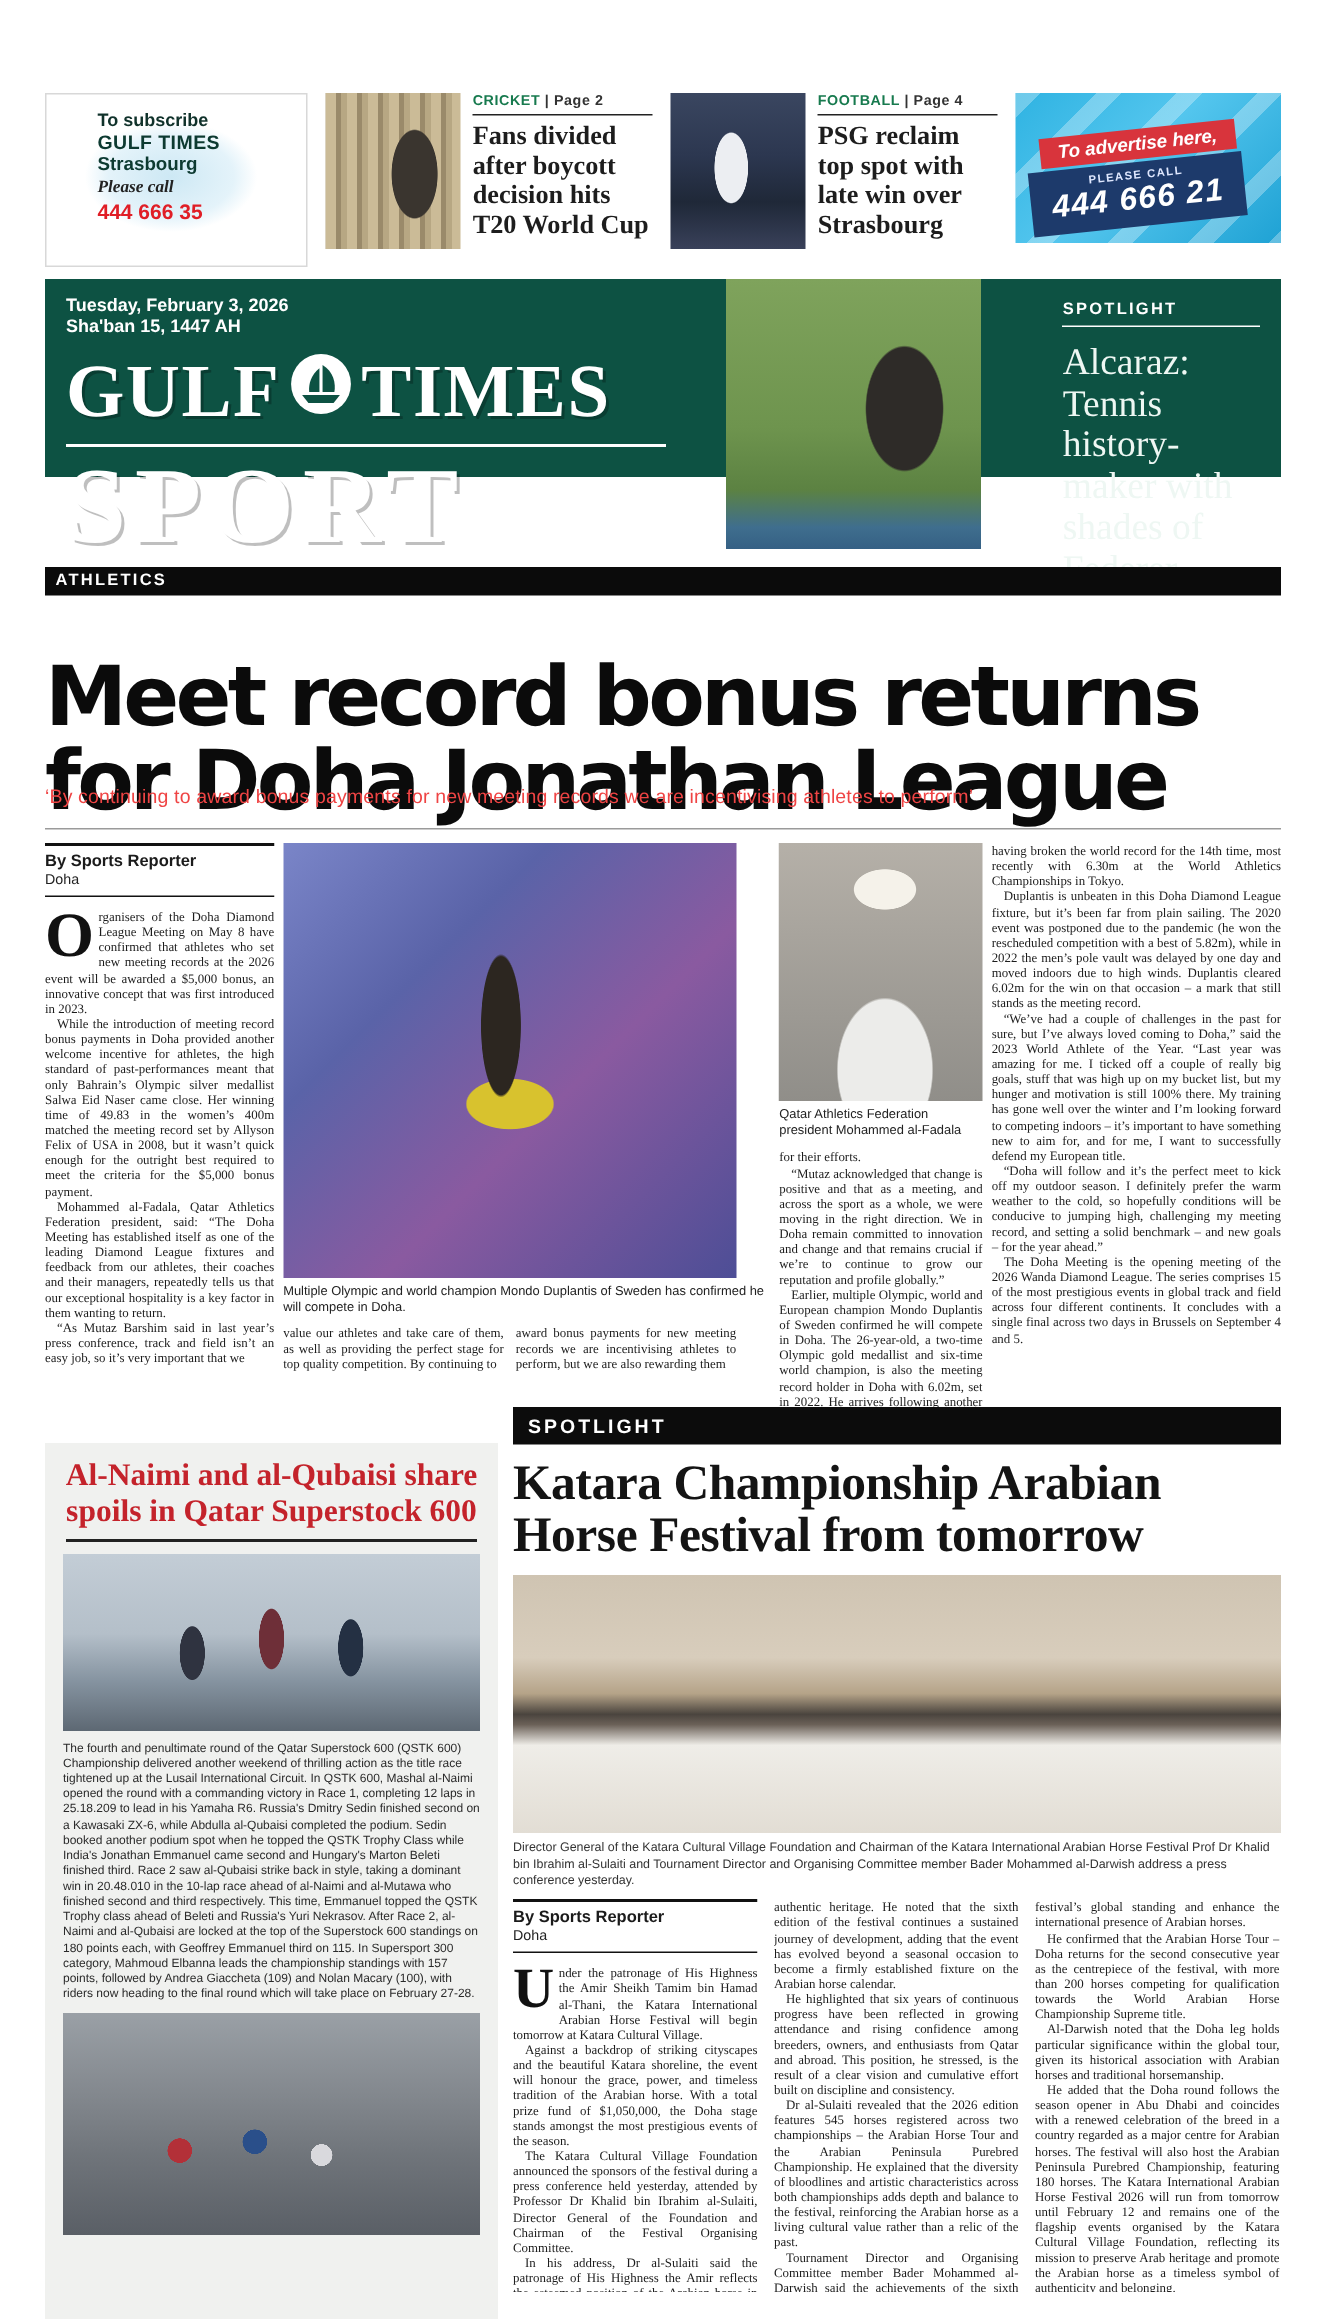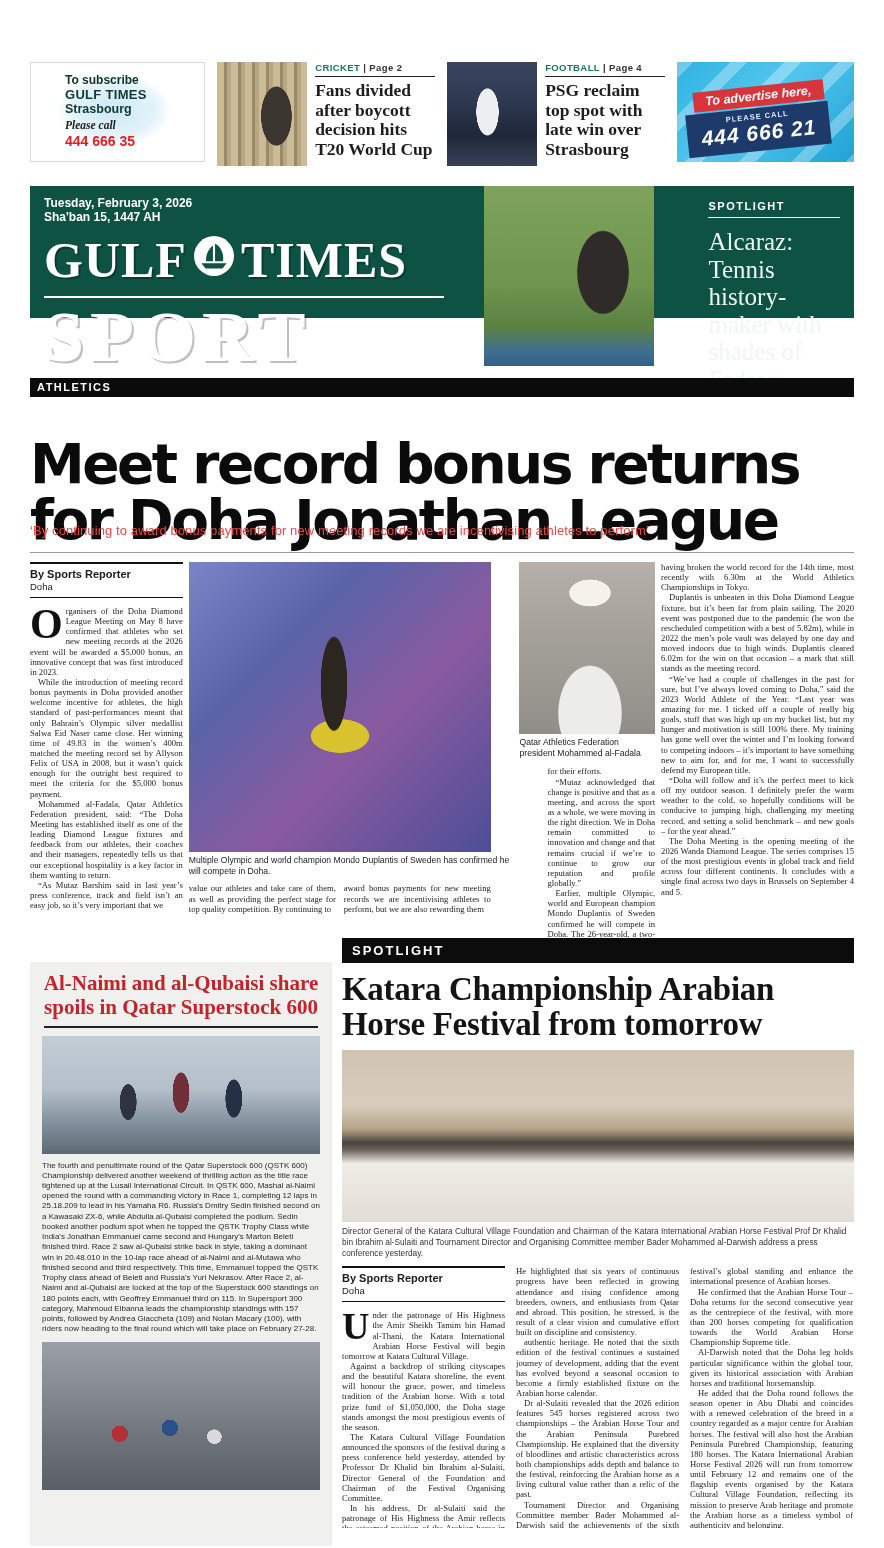--- a/index.html
+++ b/index.html
@@ -2,21 +2,21 @@
 <html><head>
 <meta charset="utf-8">
 <style>
   html,body{margin:0;padding:0;}
   body{width:884px;height:1548px;background:#fff;font-family:"Liberation Sans",sans-serif;position:relative;overflow:hidden;color:#1b1b1b;}
   .page{position:absolute;left:0;top:0;width:884px;height:1548px;}
   .abs{position:absolute;}
 
   
   .top-strip{left:30px;top:62px;width:824px;height:104px;display:flex;gap:12px;}
-  .ad-sub{width:176px;height:100px;border:1px solid #d8d8d8;background:
+  .ad-sub{width:176px;height:116px;border:1px solid #d8d8d8;background:
     radial-gradient(ellipse 70px 45px at 48% 48%, #cde8f4 0%, #e4f3fa 60%, #ffffff 82%);
     padding:10px 0 0 34px;box-sizing:border-box;box-shadow:inset 0 0 0 2px #fff;}
   .ad-sub .l1{font-size:12px;font-weight:bold;color:#10322b;}
   .ad-sub .l2{font-size:13px;font-weight:bold;color:#0d3a31;letter-spacing:0.3px;}
   .ad-sub .l3{font-size:12.5px;font-weight:bold;color:#0d3a31;}
   .ad-sub .l4{font-size:11.5px;font-style:italic;font-weight:bold;font-family:"Liberation Serif",serif;color:#222;margin-top:3px;}
   .ad-sub .ph1{font-size:14px;font-weight:bold;color:#e01e26;margin-top:2px;}
   .teaser{display:flex;gap:8px;}
   .teaser-photo{width:90px;height:104px;}
   .teaser-text{width:120px;}
@@ -218,21 +218,21 @@
         </div>
         <div class="bodytext">
           <p>award bonus payments for new meeting records we are incentivising athletes to perform, but we are also rewarding them</p>
         </div>
       </div>
     </div>
 
     <div class="colB">
       <div class="photo-sm ph ph-fadala"></div>
       <div class="capt">Qatar Athletics Federation president Mohammed al-Fadala</div>
-      <div class="bodytext" style="margin-top:8px;margin-left:28px;">
+      <div class="bodytext" style="margin-top:8px;">
         <p>for their efforts.</p>
         <p>“Mutaz acknowledged that change is positive and that as a meeting, and across the sport as a whole, we were moving in the right direction. We in Doha remain committed to innovation and change and that remains crucial if we’re to continue to grow our reputation and profile globally.”</p>
         <p>Earlier, multiple Olympic, world and European champion Mondo Duplantis of Sweden confirmed he will compete in Doha. The 26-year-old, a two-time Olympic gold medallist and six-time world champion, is also the meeting record holder in Doha with 6.02m, set in 2022. He arrives following another standout season,</p>
       </div>
     </div>
 
     <div class="colC bodytext">
       <p>having broken the world record for the 14th time, most recently with 6.30m at the World Athletics Championships in Tokyo.</p>
       <p>Duplantis is unbeaten in this Doha Diamond League fixture, but it’s been far from plain sailing. The 2020 event was postponed due to the pandemic (he won the rescheduled competition with a best of 5.82m), while in 2022 the men’s pole vault was delayed by one day and moved indoors due to high winds. Duplantis cleared 6.02m for the win on that occasion – a mark that still stands as the meeting record.</p>
       <p>“We’ve had a couple of challenges in the past for sure, but I’ve always loved coming to Doha,” said the 2023 World Athlete of the Year. “Last year was amazing for me. I ticked off a couple of really big goals, stuff that was high up on my bucket list, but my hunger and motivation is still 100% there. My training has gone well over the winter and I’m looking forward to competing indoors – it’s important to have something new to aim for, and for me, I want to successfully defend my European title.</p>
@@ -262,22 +262,22 @@
         <div class="byline">
           <div class="by-name">By Sports Reporter</div>
           <div class="by-city">Doha</div>
         </div>
         <p><span class="dropcap">U</span><span>nder the patronage of His Highness the Amir Sheikh Tamim bin Hamad al-Thani, the Katara International Arabian Horse Festival will begin tomorrow at Katara Cultural Village.</span></p>
         <p>Against a backdrop of striking cityscapes and the beautiful Katara shoreline, the event will honour the grace, power, and timeless tradition of the Arabian horse. With a total prize fund of $1,050,000, the Doha stage stands amongst the most prestigious events of the season.</p>
         <p>The Katara Cultural Village Foundation announced the sponsors of the festival during a press conference held yesterday, attended by Professor Dr Khalid bin Ibrahim al-Sulaiti, Director General of the Foundation and Chairman of the Festival Organising Committee.</p>
         <p>In his address, Dr al-Sulaiti said the patronage of His Highness the Amir reflects the esteemed position of the Arabian horse in Qatari and Arab culture as a symbol of identity and</p>
       </div>
       <div class="kt-col bodytext">
+        <p>authentic heritage. He noted that the sixth edition of the festival continues a sustained journey of development, adding that the event has evolved beyond a seasonal occasion to become a firmly established fixture on the Arabian horse calendar.</p>
         <p>He highlighted that six years of continuous progress have been reflected in growing attendance and rising confidence among breeders, owners, and enthusiasts from Qatar and abroad. This position, he stressed, is the result of a clear vision and cumulative effort built on discipline and consistency.</p>
-        <p>authentic heritage. He noted that the sixth edition of the festival continues a sustained journey of development, adding that the event has evolved beyond a seasonal occasion to become a firmly established fixture on the Arabian horse calendar.</p>
         <p>Dr al-Sulaiti revealed that the 2026 edition features 545 horses registered across two championships – the Arabian Horse Tour and the Arabian Peninsula Purebred Championship. He explained that the diversity of bloodlines and artistic characteristics across both championships adds depth and balance to the festival, reinforcing the Arabian horse as a living cultural value rather than a relic of the past.</p>
         <p>Tournament Director and Organising Committee member Bader Mohammed al-Darwish said the achievements of the sixth edition reflect a clear strategic vision to strengthen the</p>
       </div>
       <div class="kt-col bodytext">
         <p>festival’s global standing and enhance the international presence of Arabian horses.</p>
         <p>He confirmed that the Arabian Horse Tour – Doha returns for the second consecutive year as the centrepiece of the festival, with more than 200 horses competing for qualification towards the World Arabian Horse Championship Supreme title.</p>
         <p>Al-Darwish noted that the Doha leg holds particular significance within the global tour, given its historical association with Arabian horses and traditional horsemanship.</p>
         <p>He added that the Doha round follows the season opener in Abu Dhabi and coincides with a renewed celebration of the breed in a country regarded as a major centre for Arabian horses. The festival will also host the Arabian Peninsula Purebred Championship, featuring 180 horses. The Katara International Arabian Horse Festival 2026 will run from tomorrow until February 12 and remains one of the flagship events organised by the Katara Cultural Village Foundation, reflecting its mission to preserve Arab heritage and promote the Arabian horse as a timeless symbol of authenticity and belonging.</p>
       </div>
     </div>

